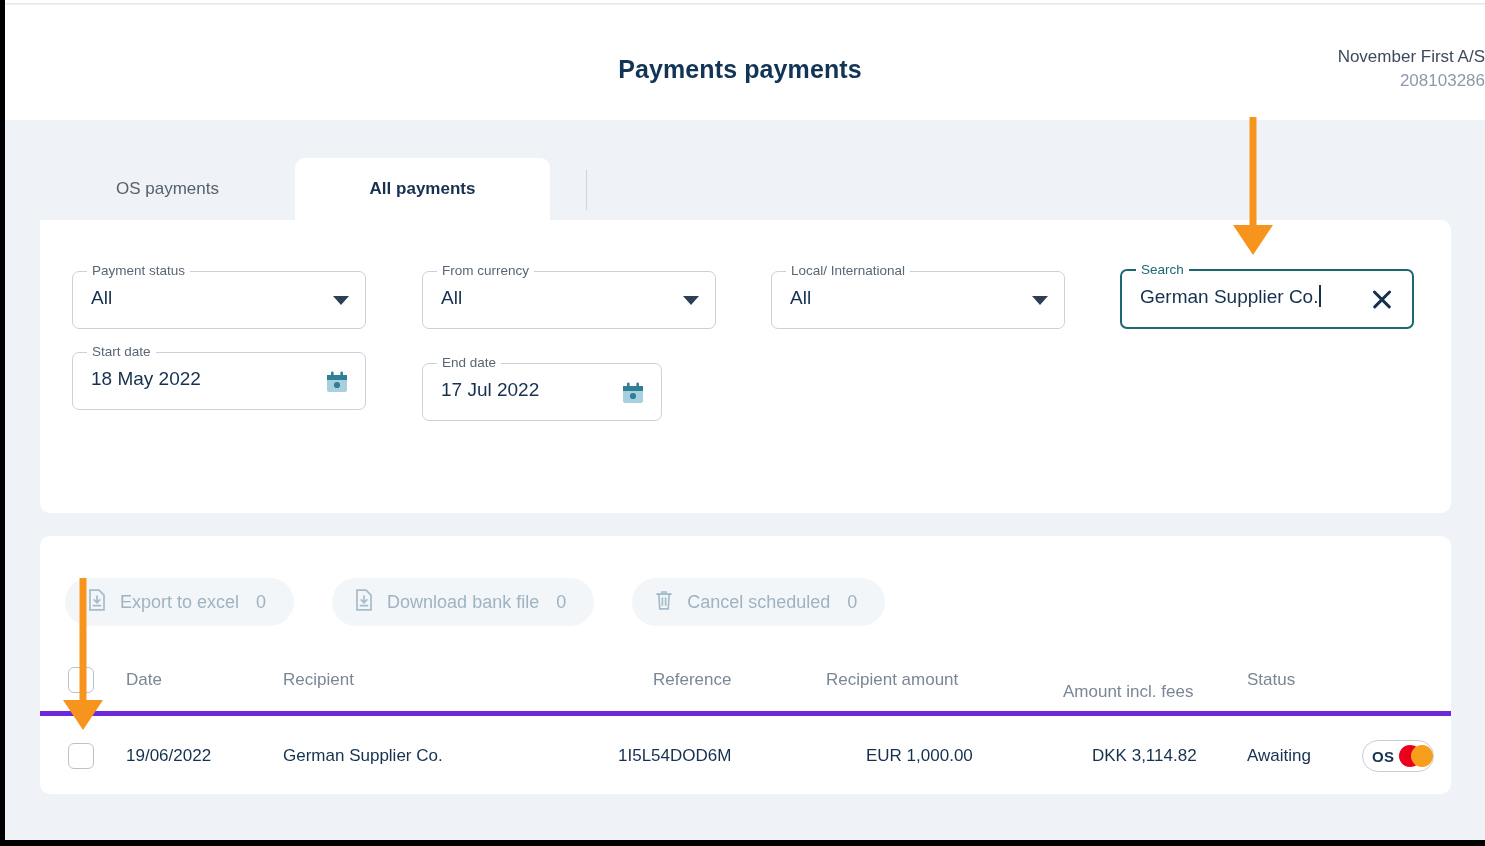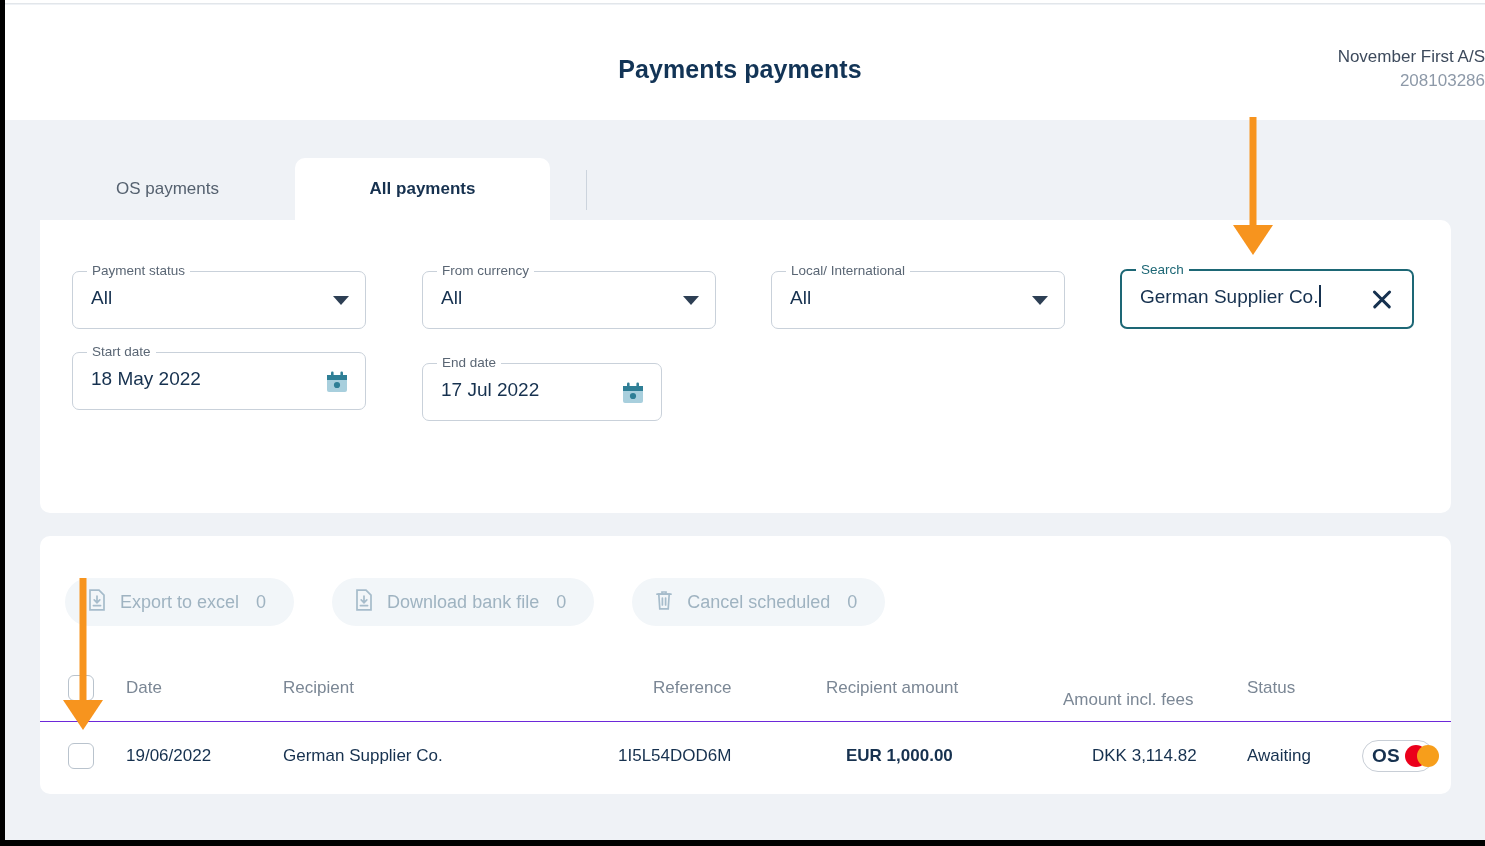--- a/index.html
+++ b/index.html
@@ -125,42 +125,42 @@
   .actions { position: absolute; left: 25px; top: 42px; display: flex; gap: 38px; }
   .action-pill {
     height: 48px; border-radius: 24px; background: #f2f6f9;
     display: flex; align-items: center; gap: 13px;
     padding: 0 28px 0 22px;
     color: #9fb3c1; font-size: 18px; cursor: not-allowed;
   }
   .action-pill .cnt { color: #9fb3c1; font-size: 18px; margin-left: 4px; }
 
   .thead {
-    position: absolute; left: 0; top: 118px; width: 100%; height: 68px;
-    border-bottom: 1px solid #6d28d9;
+    position: absolute; left: 0; top: 112px; width: 100%; height: 68px;
+    border-bottom: 5px solid #6d28d9;
   }
   .trow { position: absolute; left: 0; top: 186px; width: 100%; height: 68px; }
   .cell { position: absolute; top: 50%; transform: translateY(-50%); white-space: nowrap; }
   .th { font-size: 17px; color: #7b8795; }
   .td { font-size: 17px; color: #16314f; }
   .chk {
     position: absolute; top: 50%; transform: translateY(-50%);
     left: 28px; width: 26px; height: 26px;
     border: 1.5px solid #b9c3cd; border-radius: 6px; background: #fff;
     cursor: pointer;
   }
   .os-badge {
     position: absolute; top: 50%; transform: translateY(-50%);
     left: 1322px;
     height: 32px; width: 72px;
     border: 1.3px solid #c8ced6; border-radius: 16px;
     background: #ffffff;
     display: flex; align-items: center; gap: 2px; padding-left: 9px;
   }
-  .os-badge .os-txt { font-size: 19px; font-weight: bold; color: #16314f; letter-spacing: .3px; }
+  .os-badge .os-txt { font-size: 15px; font-weight: bold; color: #16314f; letter-spacing: .3px; }
   .mc { position: relative; width: 34px; height: 22px; margin-left: 3px; }
   .mc i { position: absolute; top: 0; width: 22px; height: 22px; border-radius: 50%; }
   .mc .mc-r { left: 0; background: #eb001b; }
   .mc .mc-o { left: 12px; background: #f79e1b; }
 
   
   .arrow { position: absolute; }
   .arrow .shaft { position: absolute; left: 50%; transform: translateX(-50%); background: #f7941e; }
   .arrow .head {
     position: absolute; left: 50%; transform: translateX(-50%); bottom: 0;
@@ -306,21 +306,21 @@
       <span class="cell th" style="left:786px;">Recipient amount</span>
       <span class="cell th" style="left:1023px;margin-top:12px;">Amount incl. fees</span>
       <span class="cell th" style="left:1207px;">Status</span>
     </div>
 
     <div class="trow">
       <span class="chk"></span>
       <span class="cell td" style="left:86px;">19/06/2022</span>
       <span class="cell td" style="left:243px;">German Supplier Co.</span>
       <span class="cell td" style="left:578px;">1I5L54DOD6M</span>
-      <span class="cell td" style="left:806px;font-weight:bold;">EUR 1,000.00</span>
+      <span class="cell td" style="left:826px;">EUR 1,000.00</span>
       <span class="cell td" style="left:1052px;">DKK 3,114.82</span>
       <span class="cell td" style="left:1207px;">Awaiting</span>
       <span class="os-badge">
         <span class="os-txt">OS</span>
         <span class="mc">
           <i class="mc-r"></i>
             <i class="mc-o"></i>
         </span>
       </span>
     </div>

